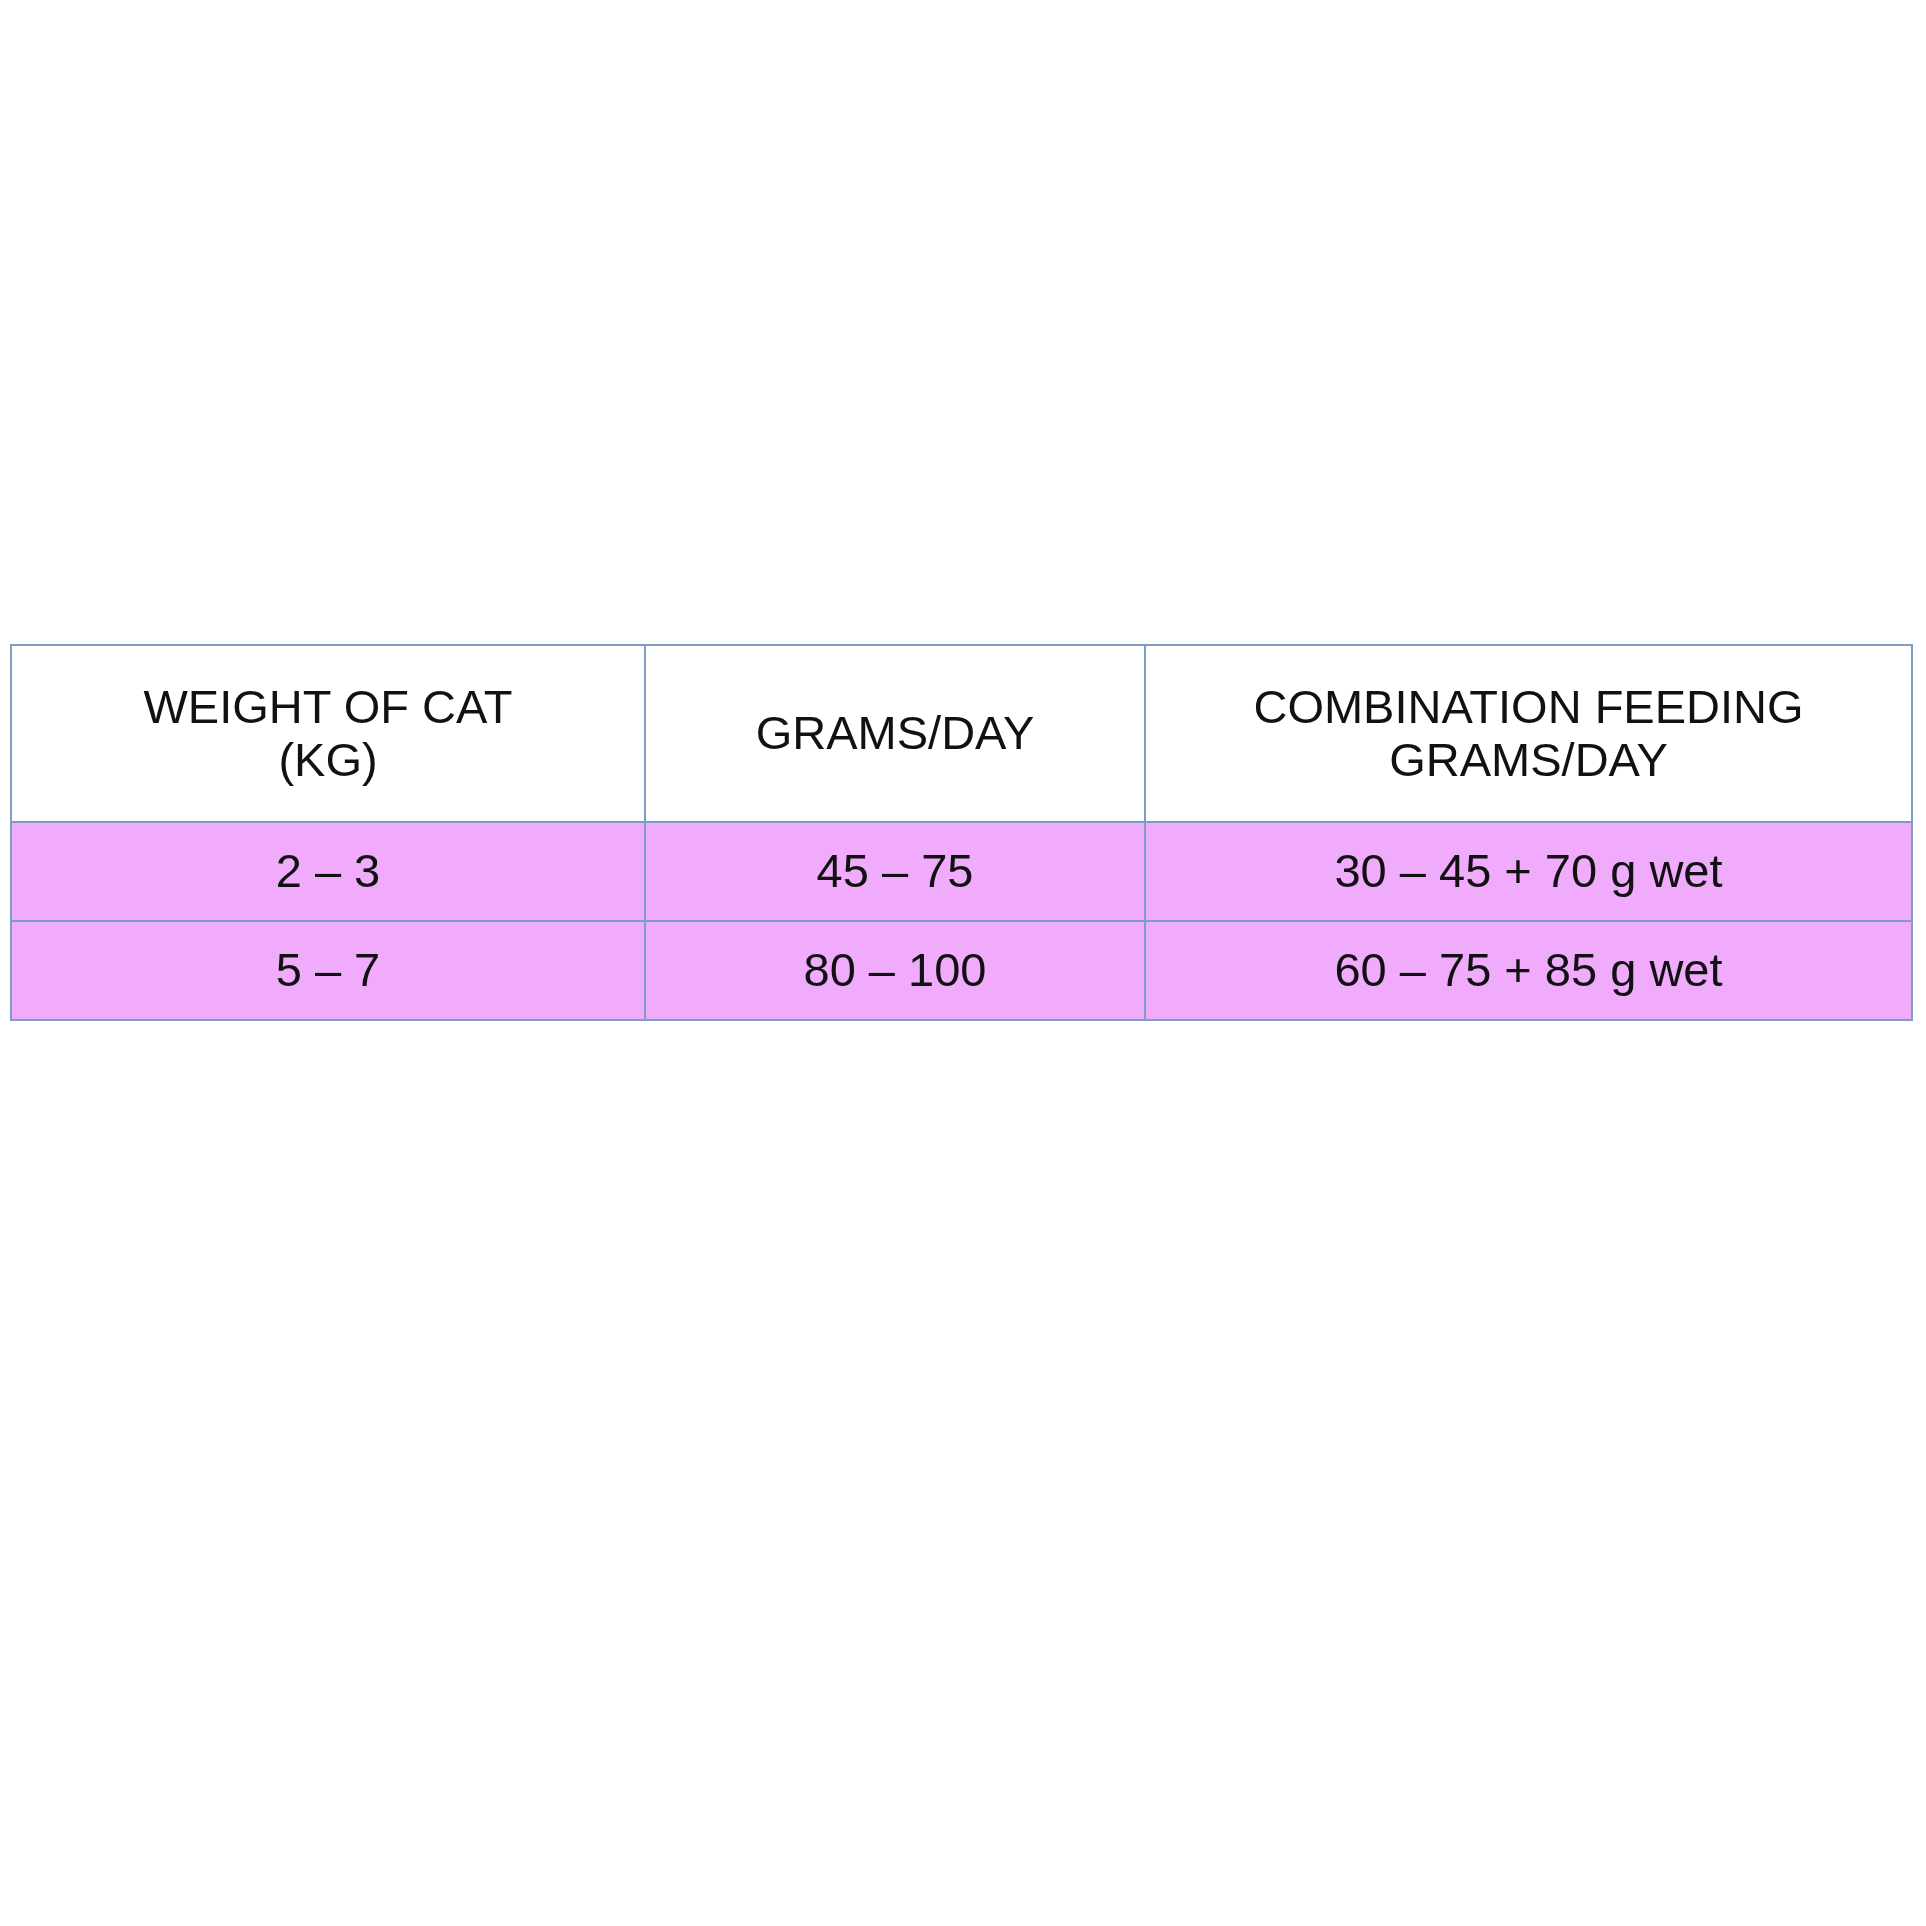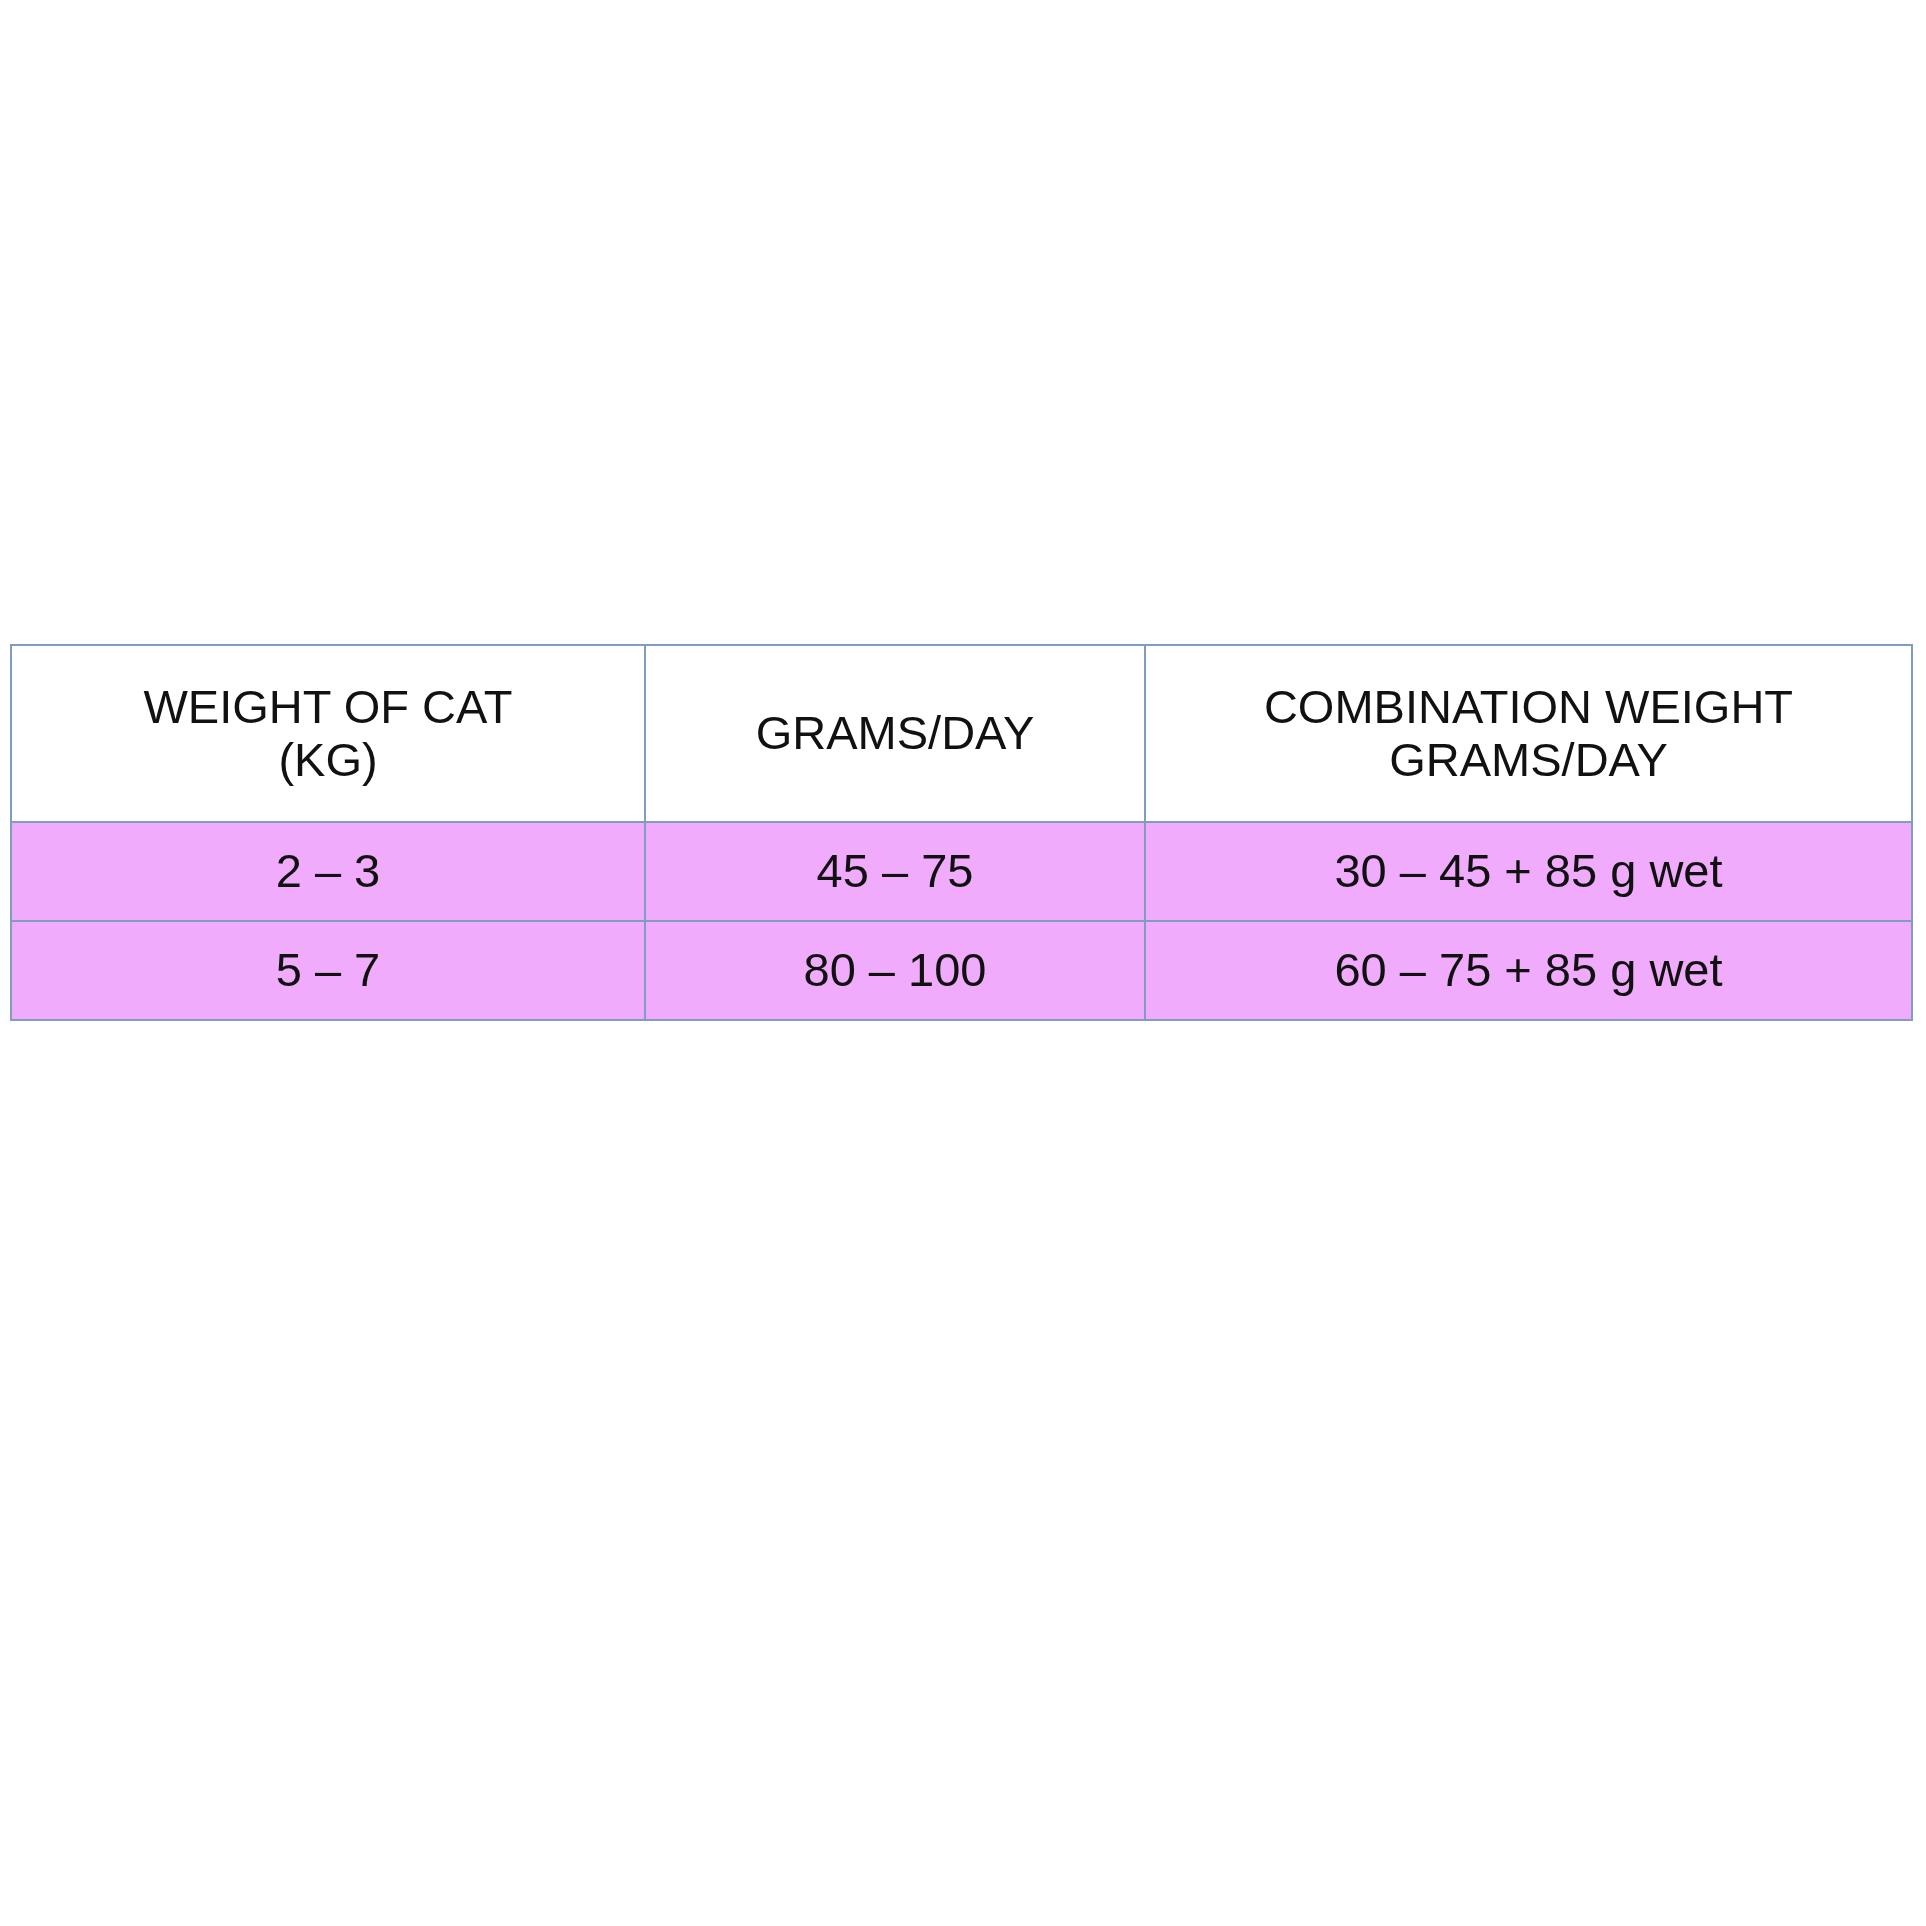--- a/index.html
+++ b/index.html
@@ -83,30 +83,30 @@
     <thead>
       <tr>
         <td>
           <div>WEIGHT OF CAT</div>
           <div>(KG)</div>
         </td>
         <td>
           <div>GRAMS/DAY</div>
         </td>
         <td>
-          <div>COMBINATION WEIGHT</div>
+          <div>COMBINATION FEEDING</div>
           <div>GRAMS/DAY</div>
         </td>
       </tr>
     </thead>
     <tbody>
       <tr class="shaded">
         <td>2 – 3</td>
         <td>45 – 75</td>
-        <td>30 – 45 + 85 g wet</td>
+        <td>30 – 45 + 70 g wet</td>
       </tr>
       <tr class="shaded">
         <td>5 – 7</td>
         <td>80 – 100</td>
         <td>60 – 75 + 85 g wet</td>
       </tr>
     </tbody>
   </table>
 </div>
 

